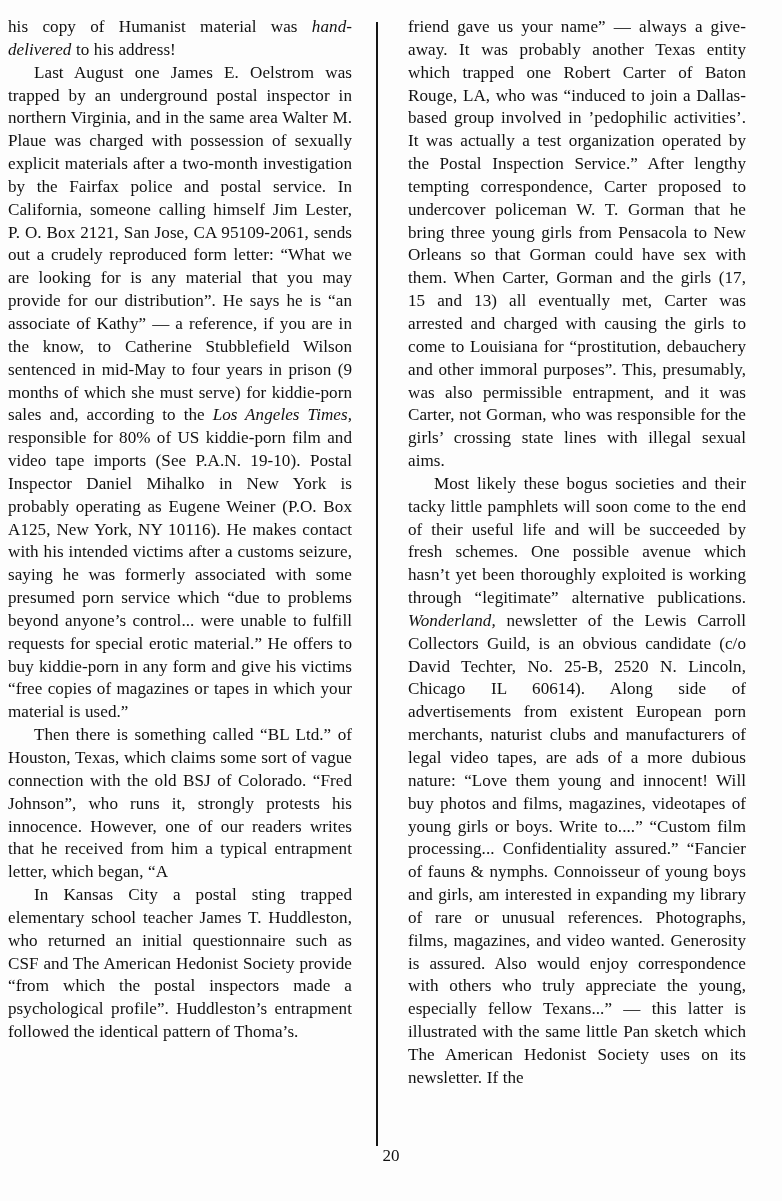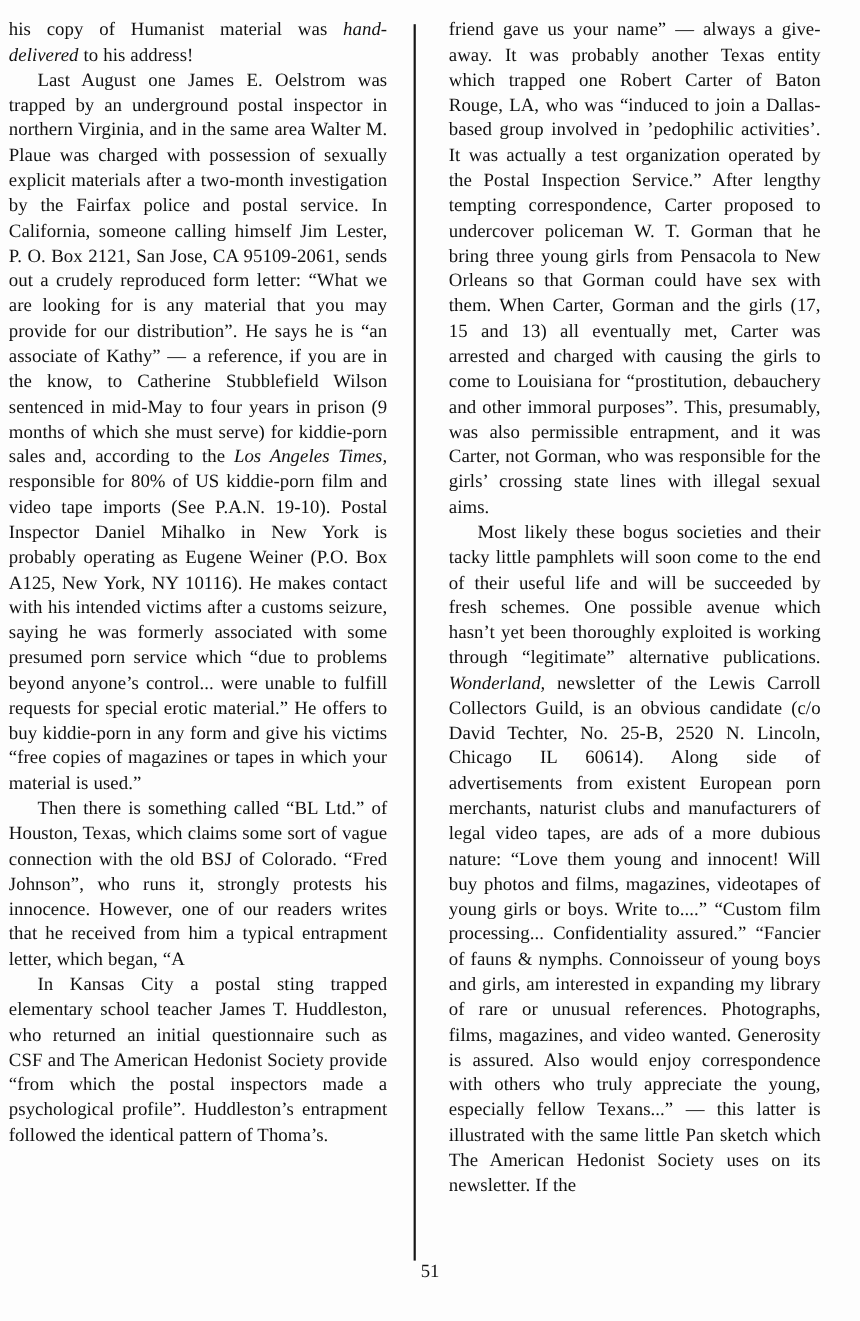--- a/index.html
+++ b/index.html
@@ -112,15 +112,15 @@
       <div class="rule"></div>
     </div>
 
     <div class="col col-right">
       <p class="cont"><span>friend gave us your name” — always a give-away. It was probably another Texas entity which trapped one Robert Carter of Baton Rouge, LA, who was “induced to join a Dallas-based group involved in ’pedophilic activities’. It was actually a test organization operated by the Postal Inspection Service.” After lengthy tempting correspondence, Carter proposed to undercover policeman W. T. Gorman that he bring three young girls from Pensacola to New Orleans so that Gorman could have sex with them. When Carter, Gorman and the girls (17, 15 and 13) all eventually met, Carter was arrested and charged with causing the girls to come to Louisiana for “prostitution, debauchery and other immoral purposes”. This, presumably, was also permissible entrapment, and it was Carter, not Gorman, who was responsible for the girls’ crossing state lines with illegal sexual aims.</span></p>
       <p class="indent"><span>Most likely these bogus societies and their tacky little pamphlets will soon come to the end of their useful life and will be succeeded by fresh schemes. One possible avenue which hasn’t yet been thoroughly exploited is working through “legitimate” alternative publications. </span><span class="it">Wonderland,</span><span> newsletter of the Lewis Carroll Collectors Guild, is an obvious candidate (c/o David Techter, No. 25-B, 2520 N. Lincoln, Chicago IL 60614). Along side of advertisements from existent European porn merchants, naturist clubs and manufacturers of legal video tapes, are ads of a more dubious nature: “Love them young and innocent! Will buy photos and films, magazines, videotapes of young girls or boys. Write to....” “Custom film processing... Confidentiality assured.” “Fancier of fauns &amp; nymphs. Connoisseur of young boys and girls, am interested in expanding my library of rare or unusual references. Photographs, films, magazines, and video wanted. Generosity is assured. Also would enjoy correspondence with others who truly appreciate the young, especially fellow Texans...” — this latter is illustrated with the same little Pan sketch which The American Hedonist Society uses on its newsletter. If the</span></p>
     </div>
 
   </div>
 
-  <div class="page-number">51</div>
+  <div class="page-number">20</div>
 
 </div>
 
 </body></html>

